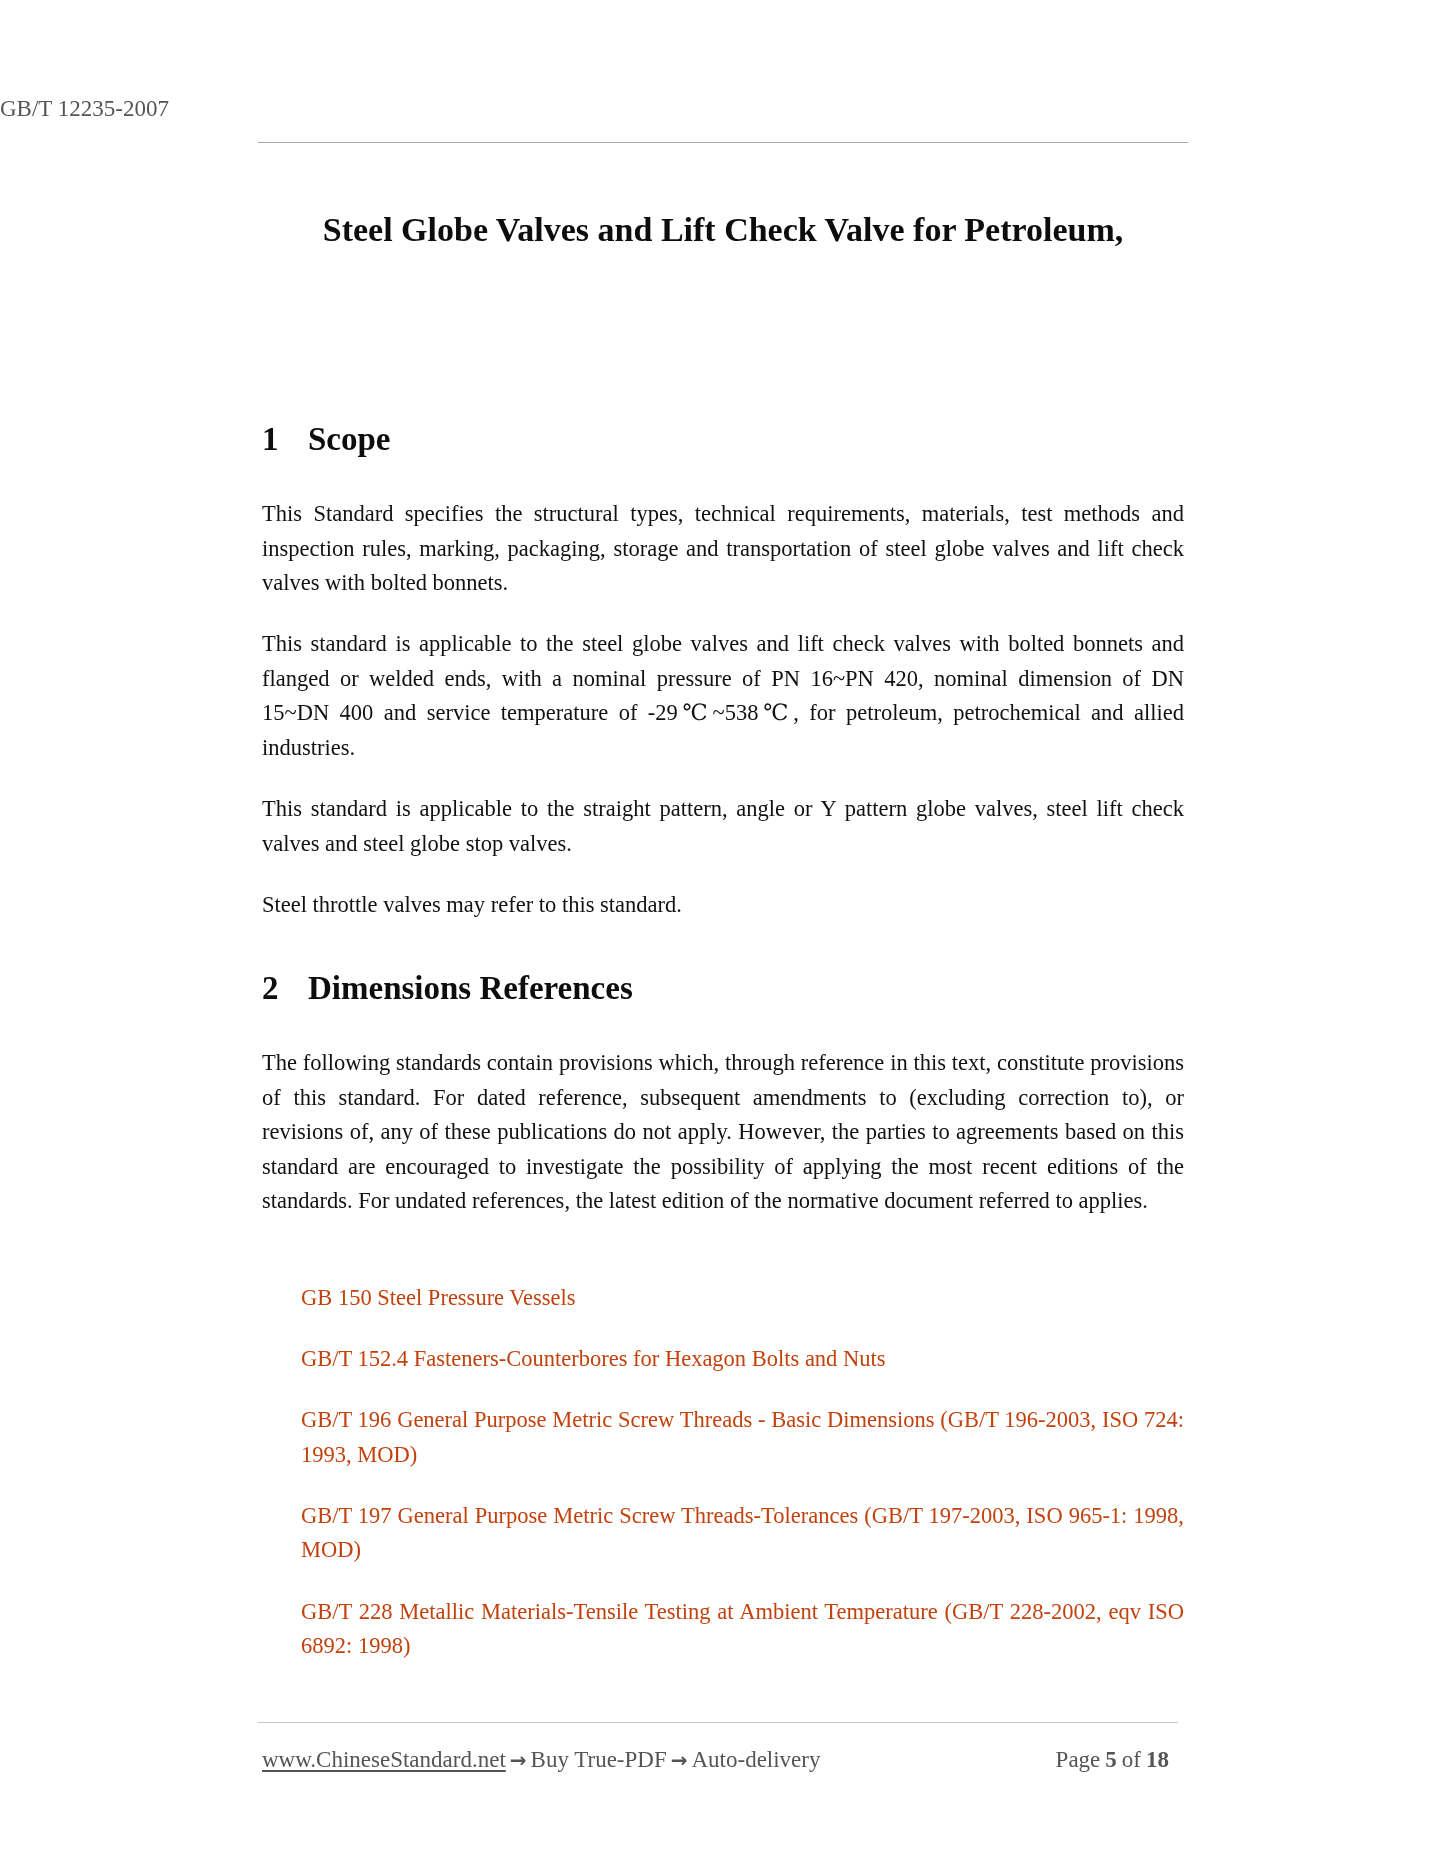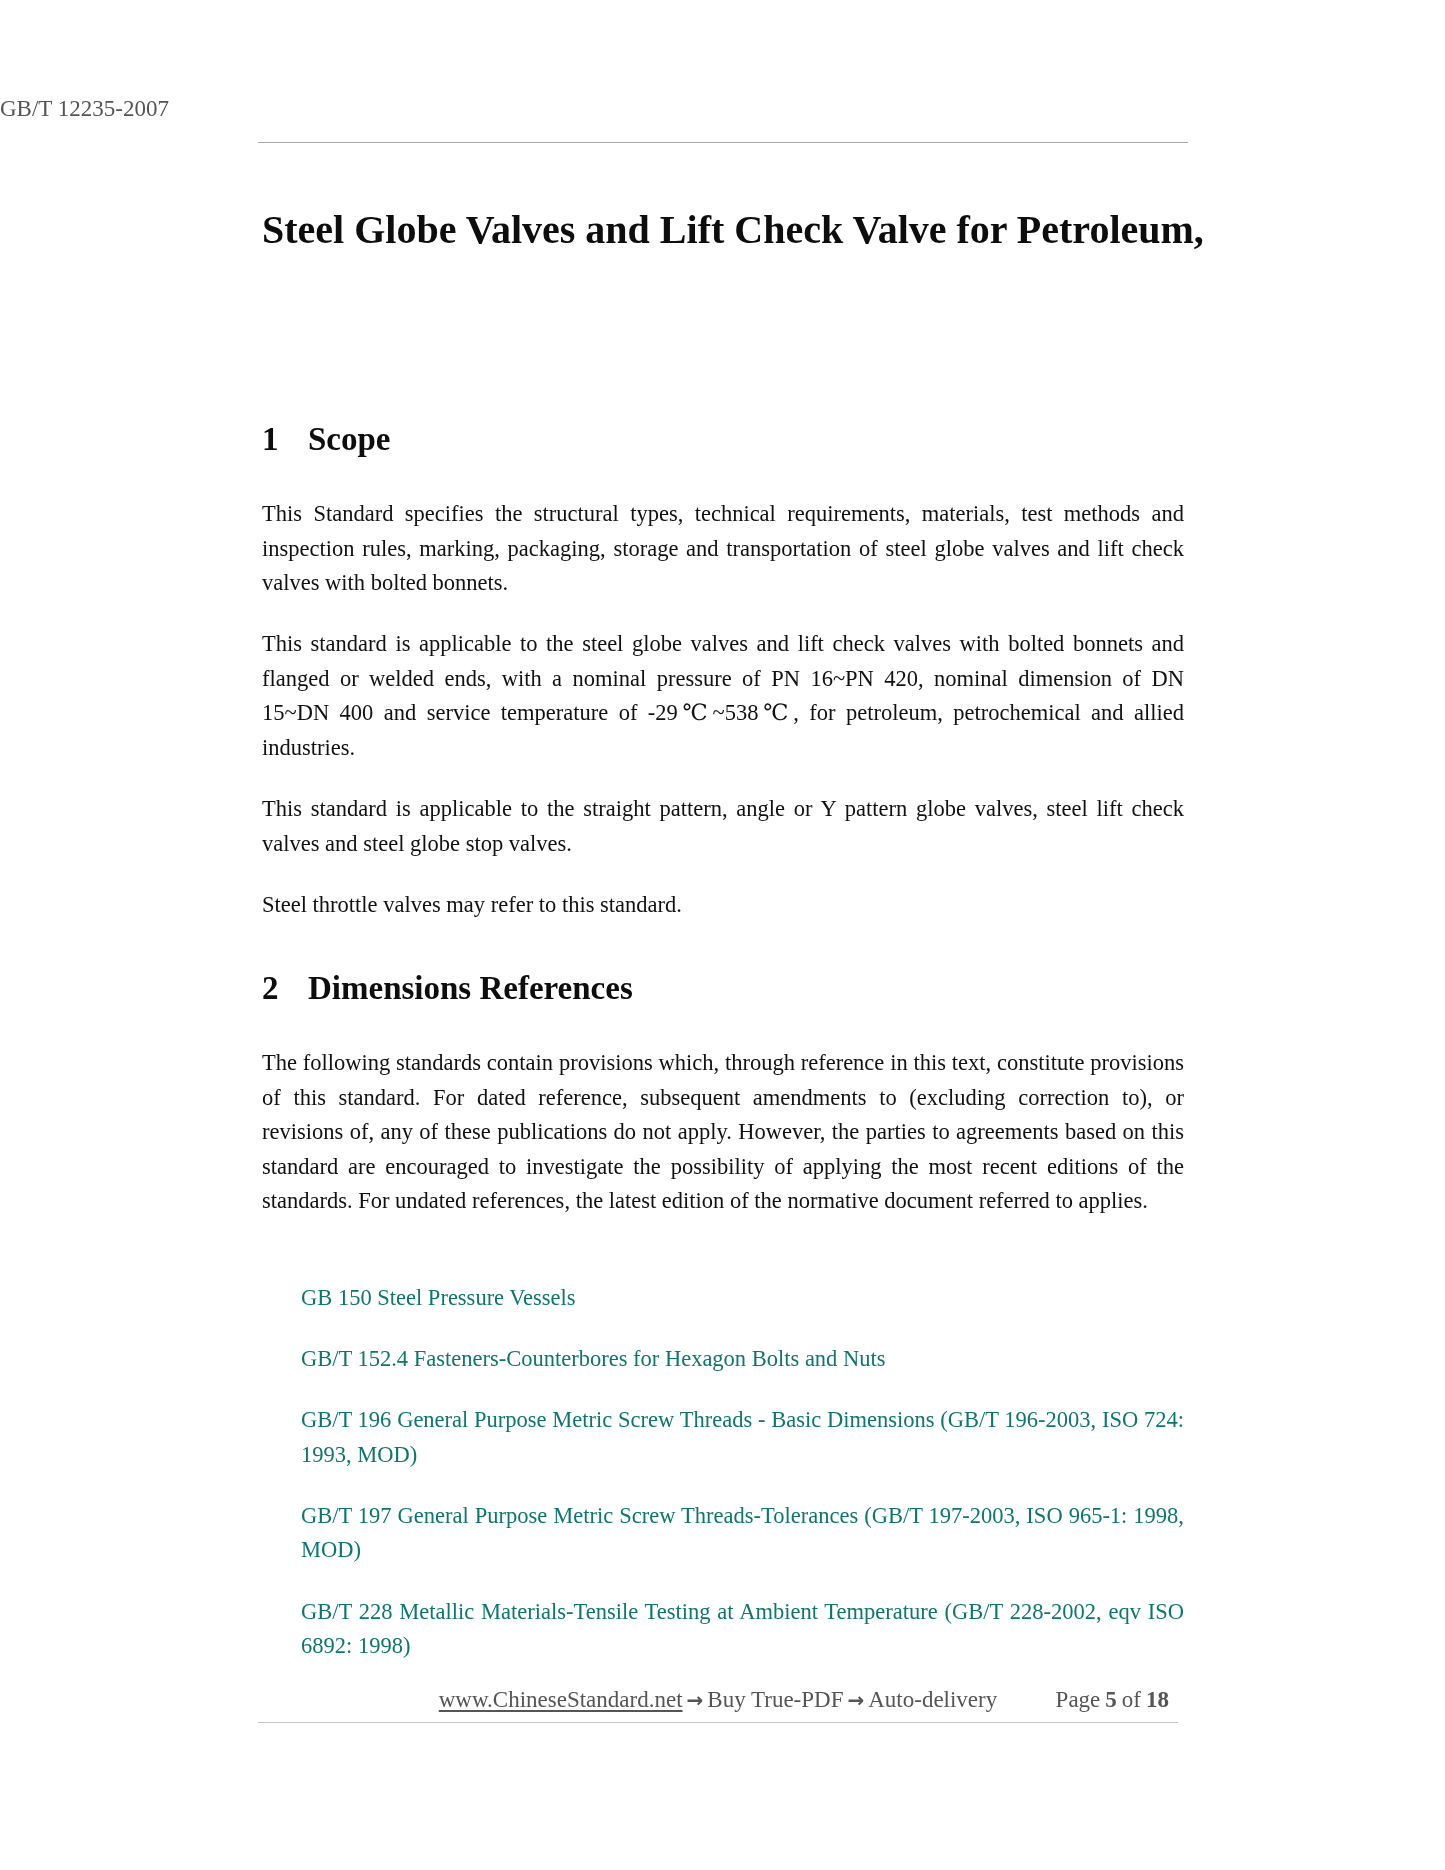--- a/index.html
+++ b/index.html
@@ -33,21 +33,21 @@
       height: 0;
       border-top: 1.5px solid #a8a8a8;
     }
     .title {
       position: absolute;
       left: 262px;
       width: 922px;
       top: 196px;
       text-align: center;
       font-weight: bold;
-      font-size: 40px;
+      font-size: 34px;
       line-height: 68px;
       color: #0d0d0d;
     }
     .title .tline { display: block; white-space: nowrap; }
 
     .section-heading {
       position: absolute;
       left: 262px;
       font-weight: bold;
       font-size: 33px;
@@ -71,43 +71,42 @@
     .body-block p {
       margin: 0 0 26.5px 0;
     }
     .ref-list {
       position: absolute;
       left: 301px;
       width: 883px;
       font-size: 22.5px;
       line-height: 34.6px;
       text-align: justify;
-      color: #0f766e;
+      color: #c2410c;
     }
     .ref-list .ref-item {
       margin: 0 0 26.5px 0;
     }
     .footer-rule {
       position: absolute;
       left: 258px;
       width: 920px;
       top: 1722px;
       height: 0;
       border-top: 1.5px solid #c8c8c8;
     }
     .footer {
       position: absolute;
       left: 262px;
       width: 912px;
-      top: 1686px;
+      top: 1746px;
       font-size: 23px;
       line-height: 28px;
       color: #555555;
       white-space: nowrap;
-      text-align: center;
     }
     .footer .site-link {
       color: #555555;
       text-decoration: underline;
       text-underline-offset: 3px;
     }
     .footer .arrow {
       display: inline-block;
       margin: 0 4px;
       font-family: "DejaVu Sans", sans-serif;

